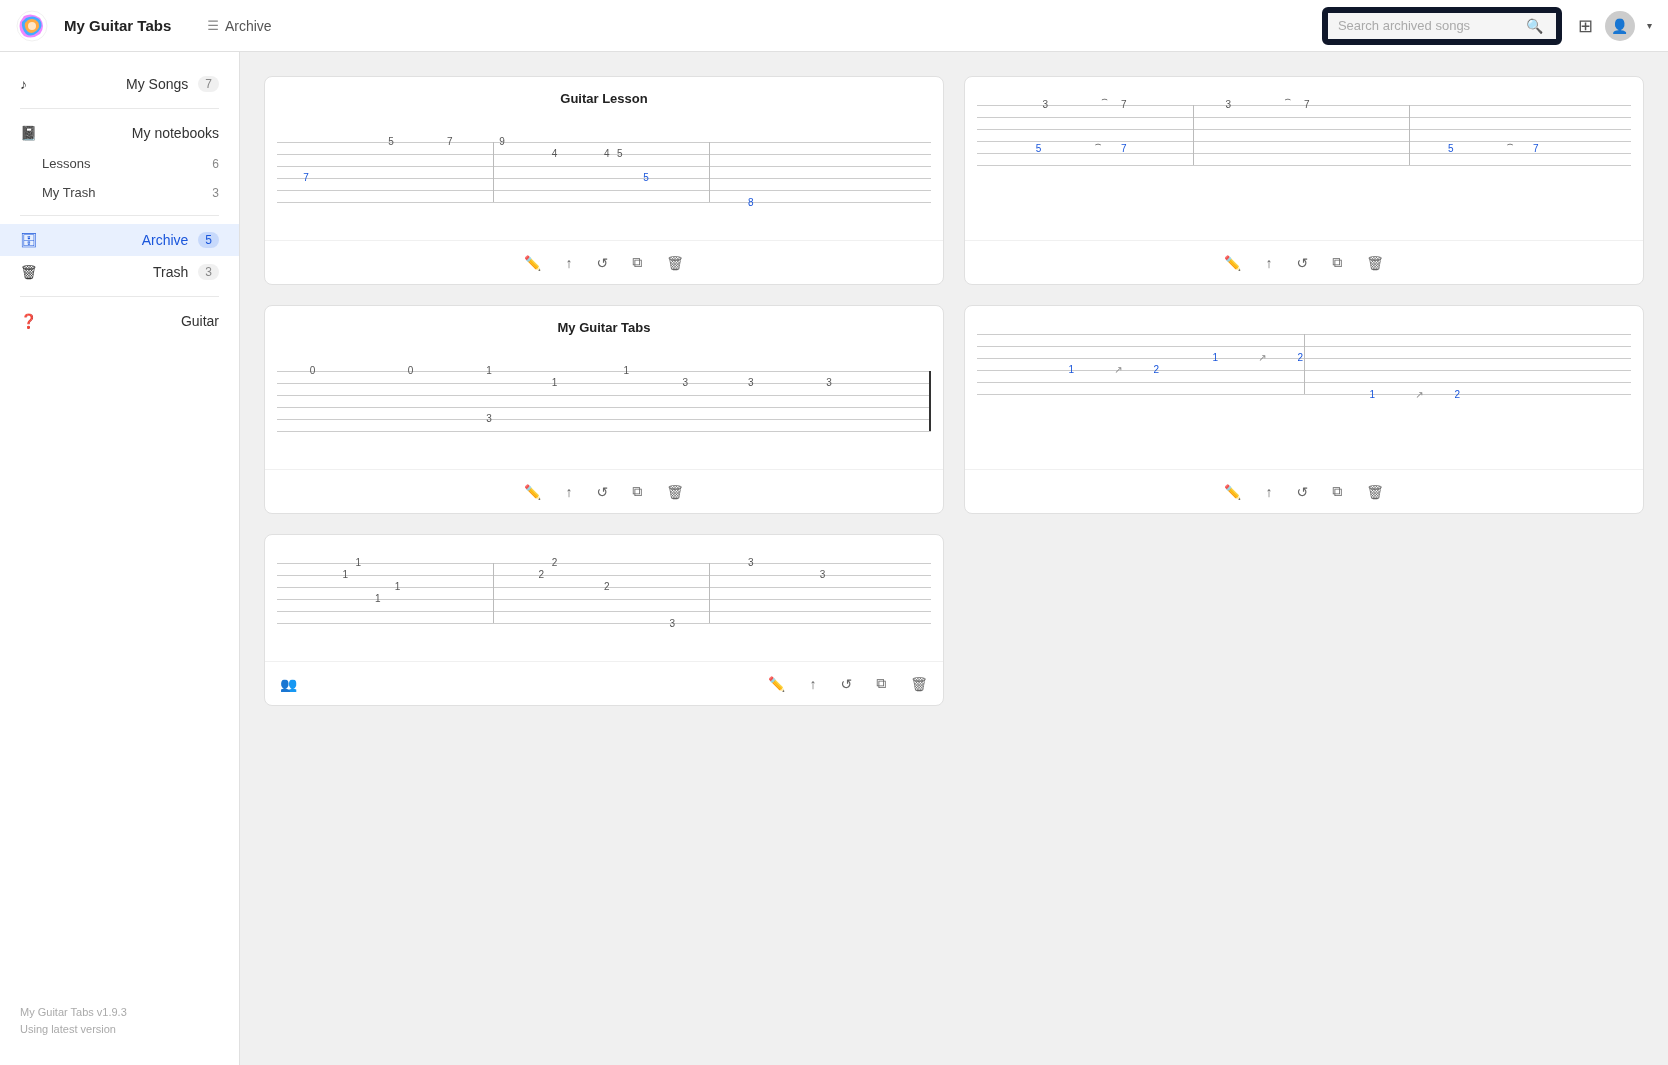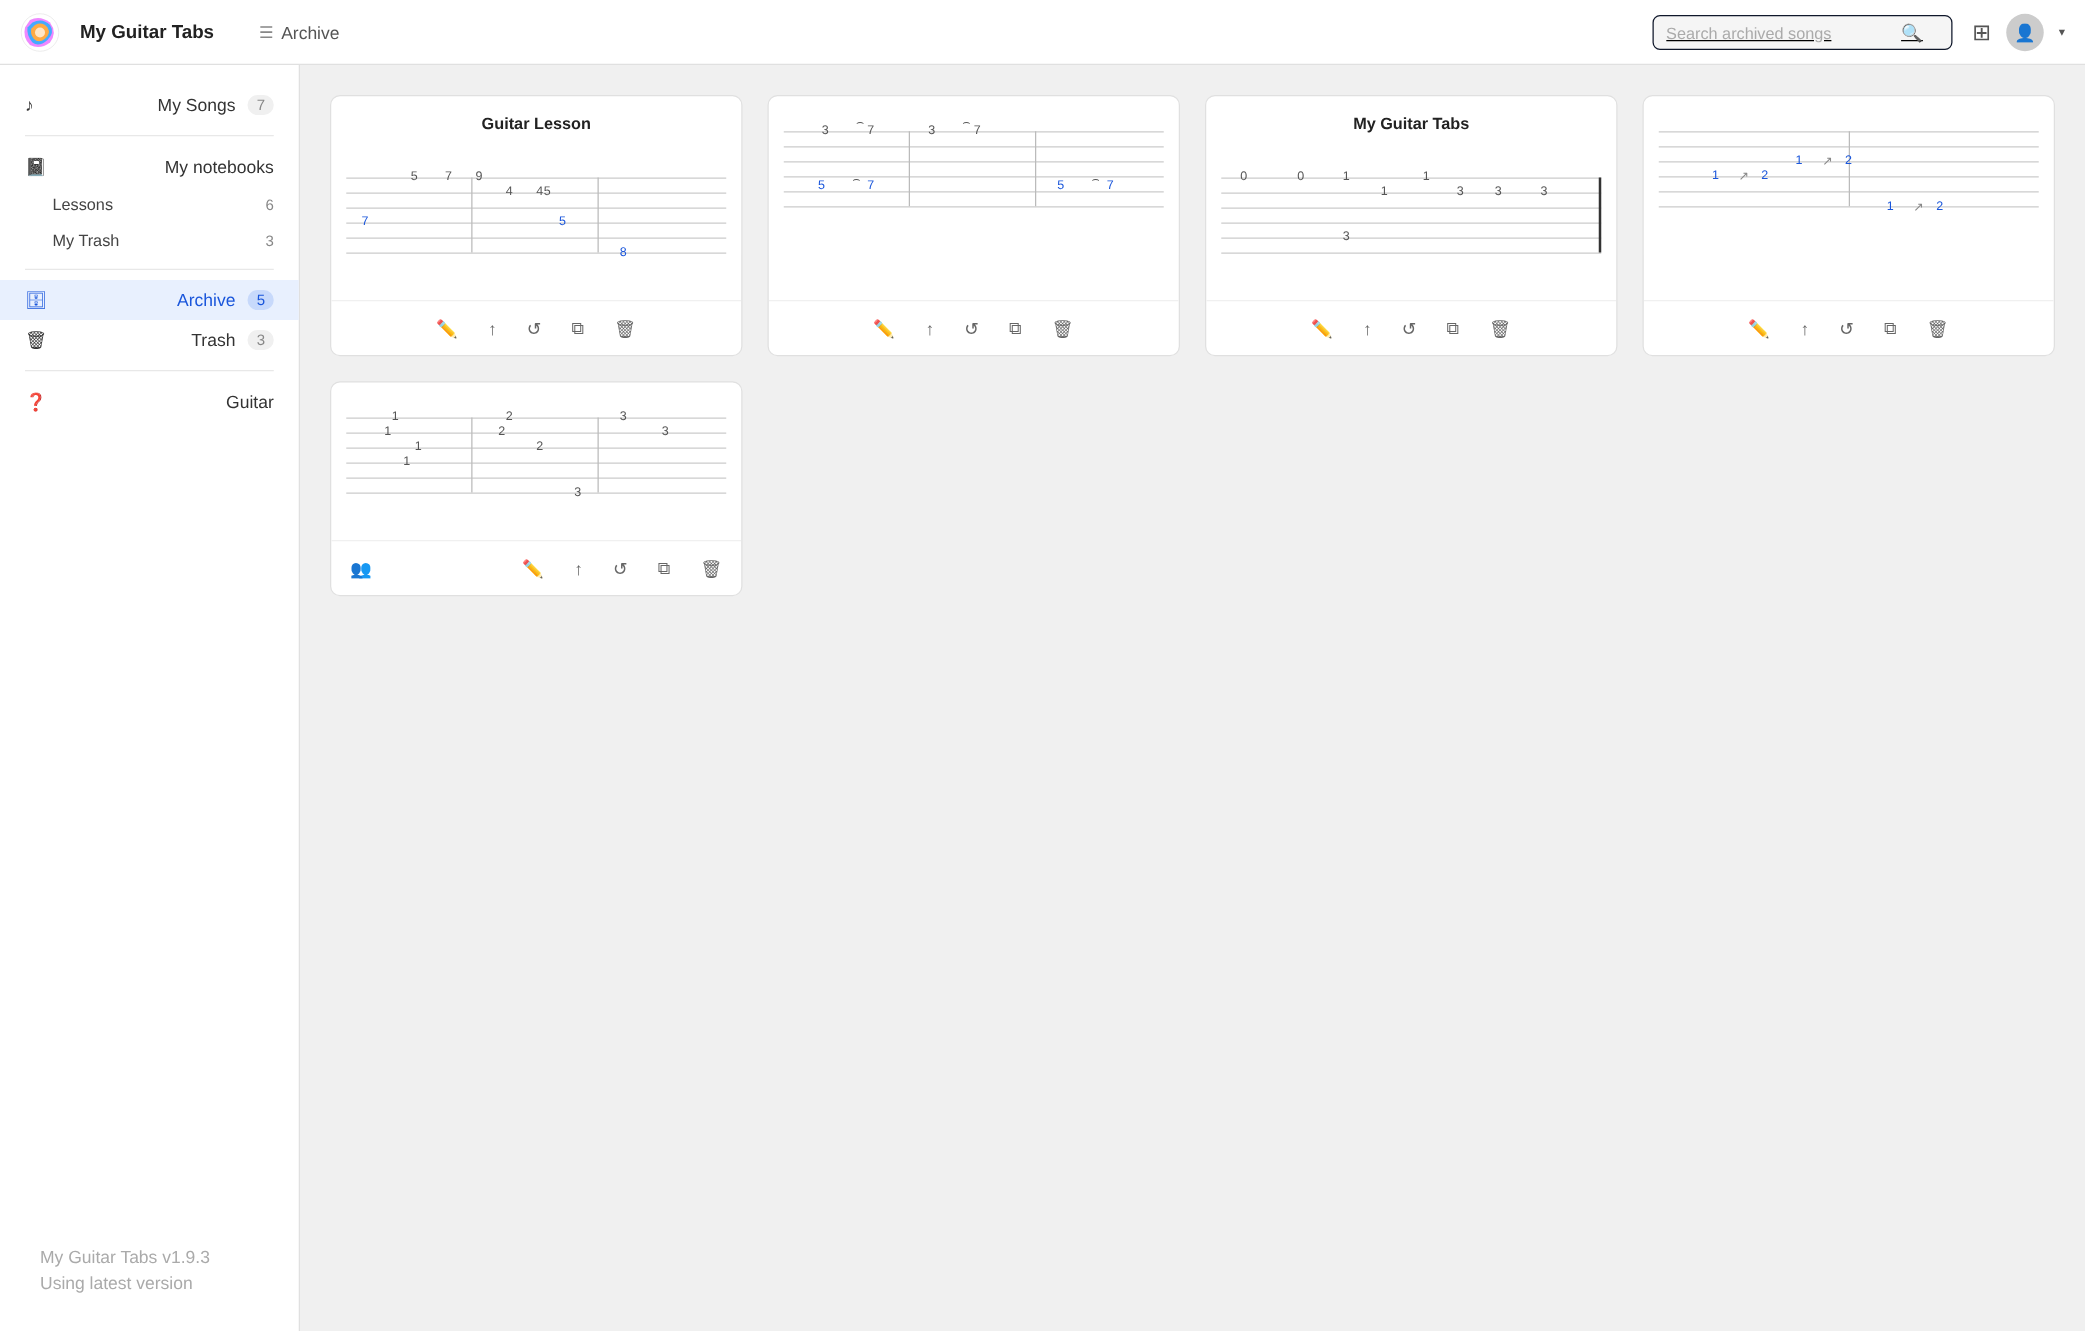--- a/index.html
+++ b/index.html
@@ -5,46 +5,46 @@
     * { box-sizing: border-box; margin: 0; padding: 0; }
     body { font-family: -apple-system, BlinkMacSystemFont, 'Segoe UI', sans-serif; background: #f0f0f0; display: flex; flex-direction: column; height: 1065px; overflow: hidden; }
 
     
     .header {
       display: flex; align-items: center; background: #fff; border-bottom: 1px solid #e0e0e0;
       height: 52px; padding: 0 16px; gap: 16px; flex-shrink: 0;
     }
     .header-app-name { font-size: 15px; font-weight: 600; color: #222; margin-right: 20px; }
     .header-nav { display: flex; align-items: center; gap: 6px; color: #555; font-size: 14px; flex: 1; }
-    .header-search { display: flex; align-items: flex-end; background: #f5f5f5; border: 1px solid #0f172a; border-radius: 6px; padding: 5px 10px; gap: 8px; min-width: 240px; text-decoration: underline; }
+    .header-search { display: flex; align-items: flex-start; background: #f5f5f5; border: 6px solid #0f172a; border-radius: 6px; padding: 5px 10px; gap: 8px; min-width: 240px; }
     .header-search input { border: none; background: transparent; outline: none; font-size: 13px; color: #333; width: 180px; }
     .header-search input::placeholder { color: #aaa; }
     .header-right { display: flex; align-items: center; gap: 12px; }
     .header-avatar { width: 30px; height: 30px; border-radius: 50%; background: #ccc; overflow: hidden; display: flex; align-items: center; justify-content: center; cursor: pointer; }
     .header-dropdown-arrow { font-size: 10px; color: #555; }
 
     
     .layout { display: flex; flex: 1; overflow: hidden; }
 
     
     .sidebar { width: 240px; background: #fff; border-right: 1px solid #e0e0e0; display: flex; flex-direction: column; padding: 16px 0; flex-shrink: 0; }
     .sidebar-item { display: flex; align-items: center; padding: 8px 20px; cursor: pointer; font-size: 14px; color: #333; gap: 10px; }
     .sidebar-item.active { background: #e8f0fe; color: #1a56db; }
     .sidebar-item .label { flex: 1; text-align: right; }
     .sidebar-item .count { font-size: 12px; color: #888; background: #f0f0f0; border-radius: 10px; padding: 1px 7px; }
     .sidebar-item.active .count { background: #c7d9fb; color: #1a56db; }
     .sidebar-divider { height: 1px; background: #e8e8e8; margin: 8px 20px; }
     .sidebar-sub-item { display: flex; align-items: center; padding: 7px 20px 7px 42px; cursor: pointer; font-size: 13px; color: #444; gap: 8px; }
     .sidebar-sub-item .label { flex: 1; }
     .sidebar-sub-item .count { font-size: 12px; color: #888; }
-    .sidebar-footer { margin-top: auto; padding: 12px 32px; font-size: 14px; color: #aaa; line-height: 1.5; }
+    .sidebar-footer { margin-top: auto; padding: 12px 20px; font-size: 11px; color: #aaa; line-height: 1.5; }
 
     
     .main { flex: 1; padding: 24px; overflow-y: auto; background: #f0f0f0; }
-    .cards-grid { display: grid; grid-template-columns: repeat(4, 1fr); gap: 20px; }
+    .cards-grid { display: grid; grid-template-columns: repeat(2, 1fr); gap: 20px; }
 
     
     .song-card {
       background: #fff; border-radius: 8px; border: 1px solid #e0e0e0;
       display: flex; flex-direction: column; overflow: hidden;
     }
     .song-card-title { text-align: center; font-size: 13px; font-weight: 600; color: #222; padding: 14px 12px 8px; }
     .song-card-tab { flex: 1; min-height: 120px; padding: 8px 12px; position: relative; overflow: hidden; }
     .song-card-actions { display: flex; align-items: center; justify-content: center; gap: 18px; padding: 10px 12px; border-top: 1px solid #f0f0f0; }
     .action-btn { background: none; border: none; cursor: pointer; font-size: 14px; color: #666; display: flex; align-items: center; padding: 3px; }

